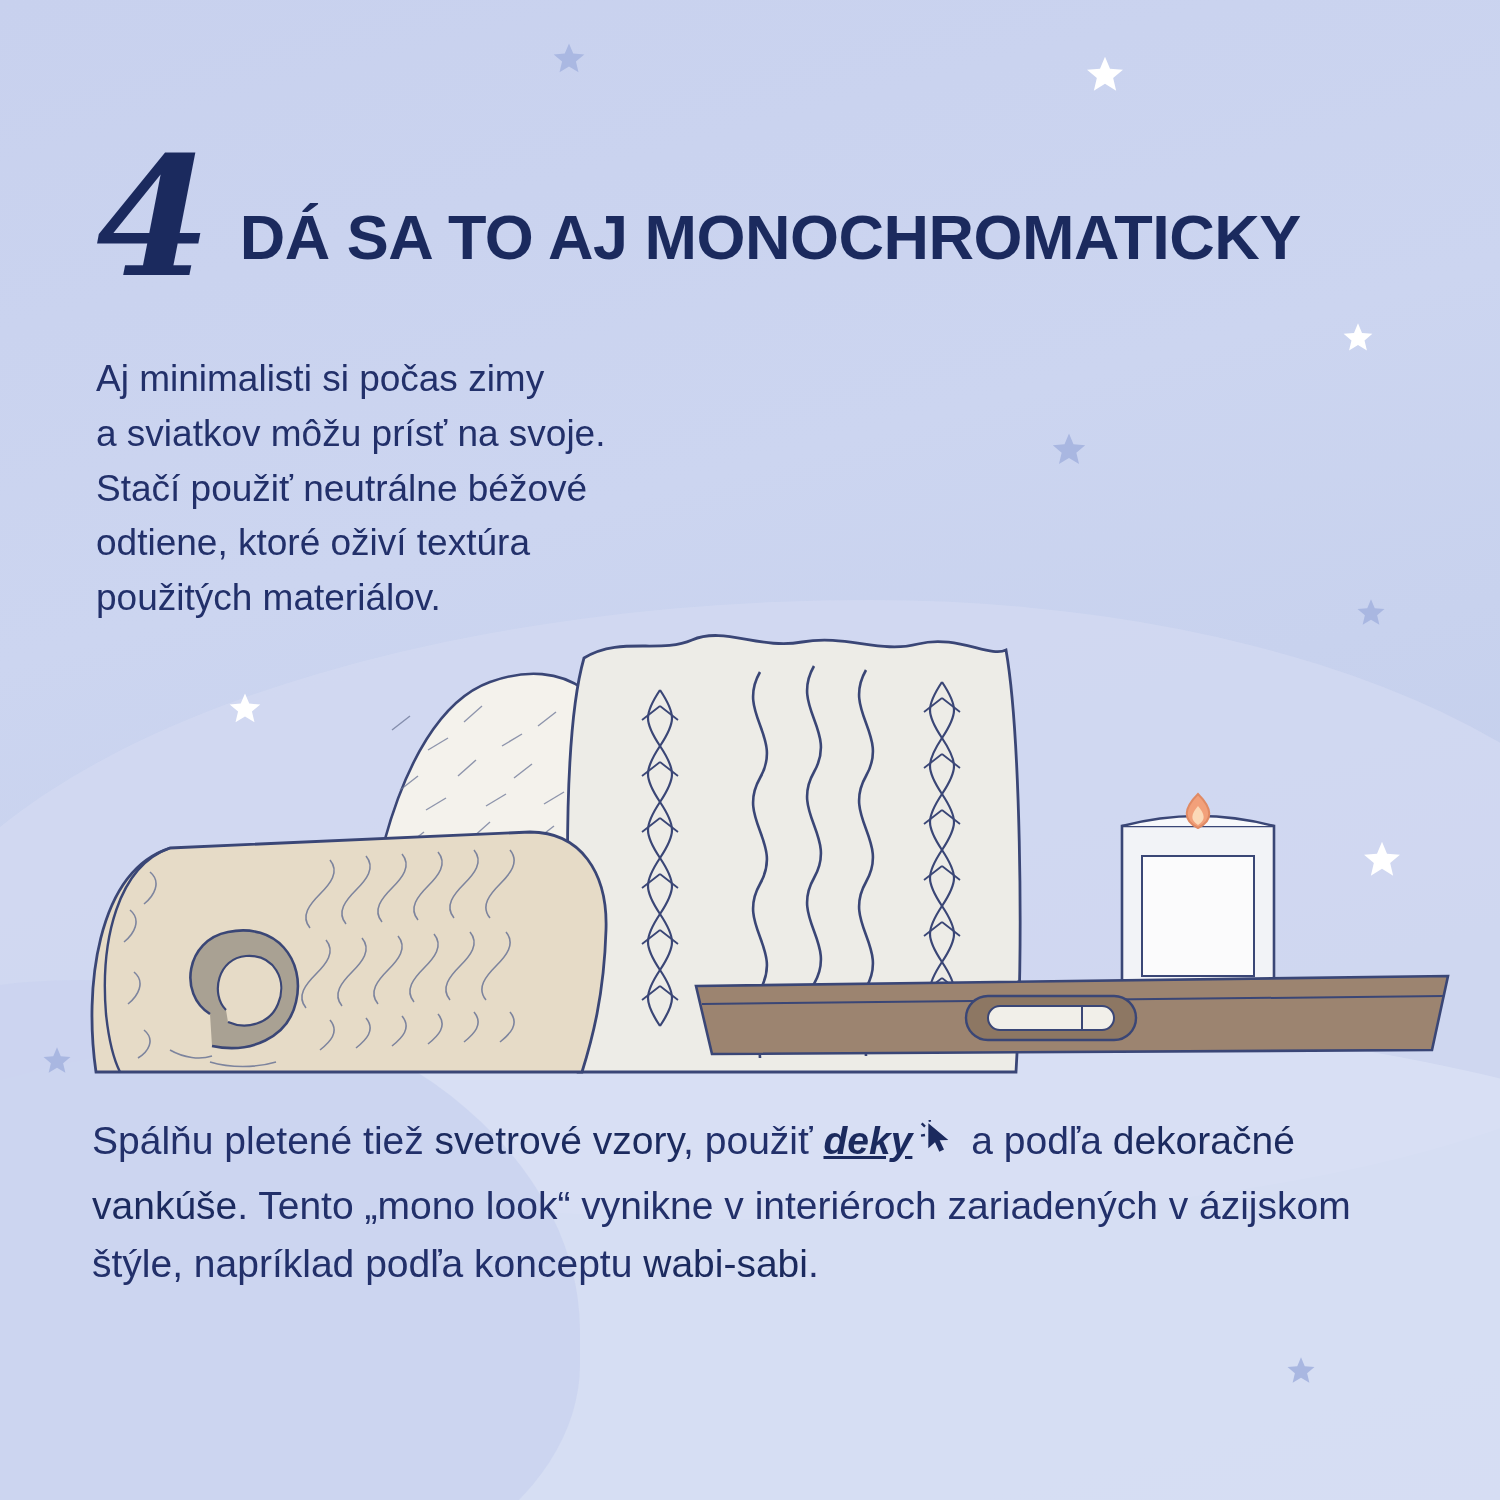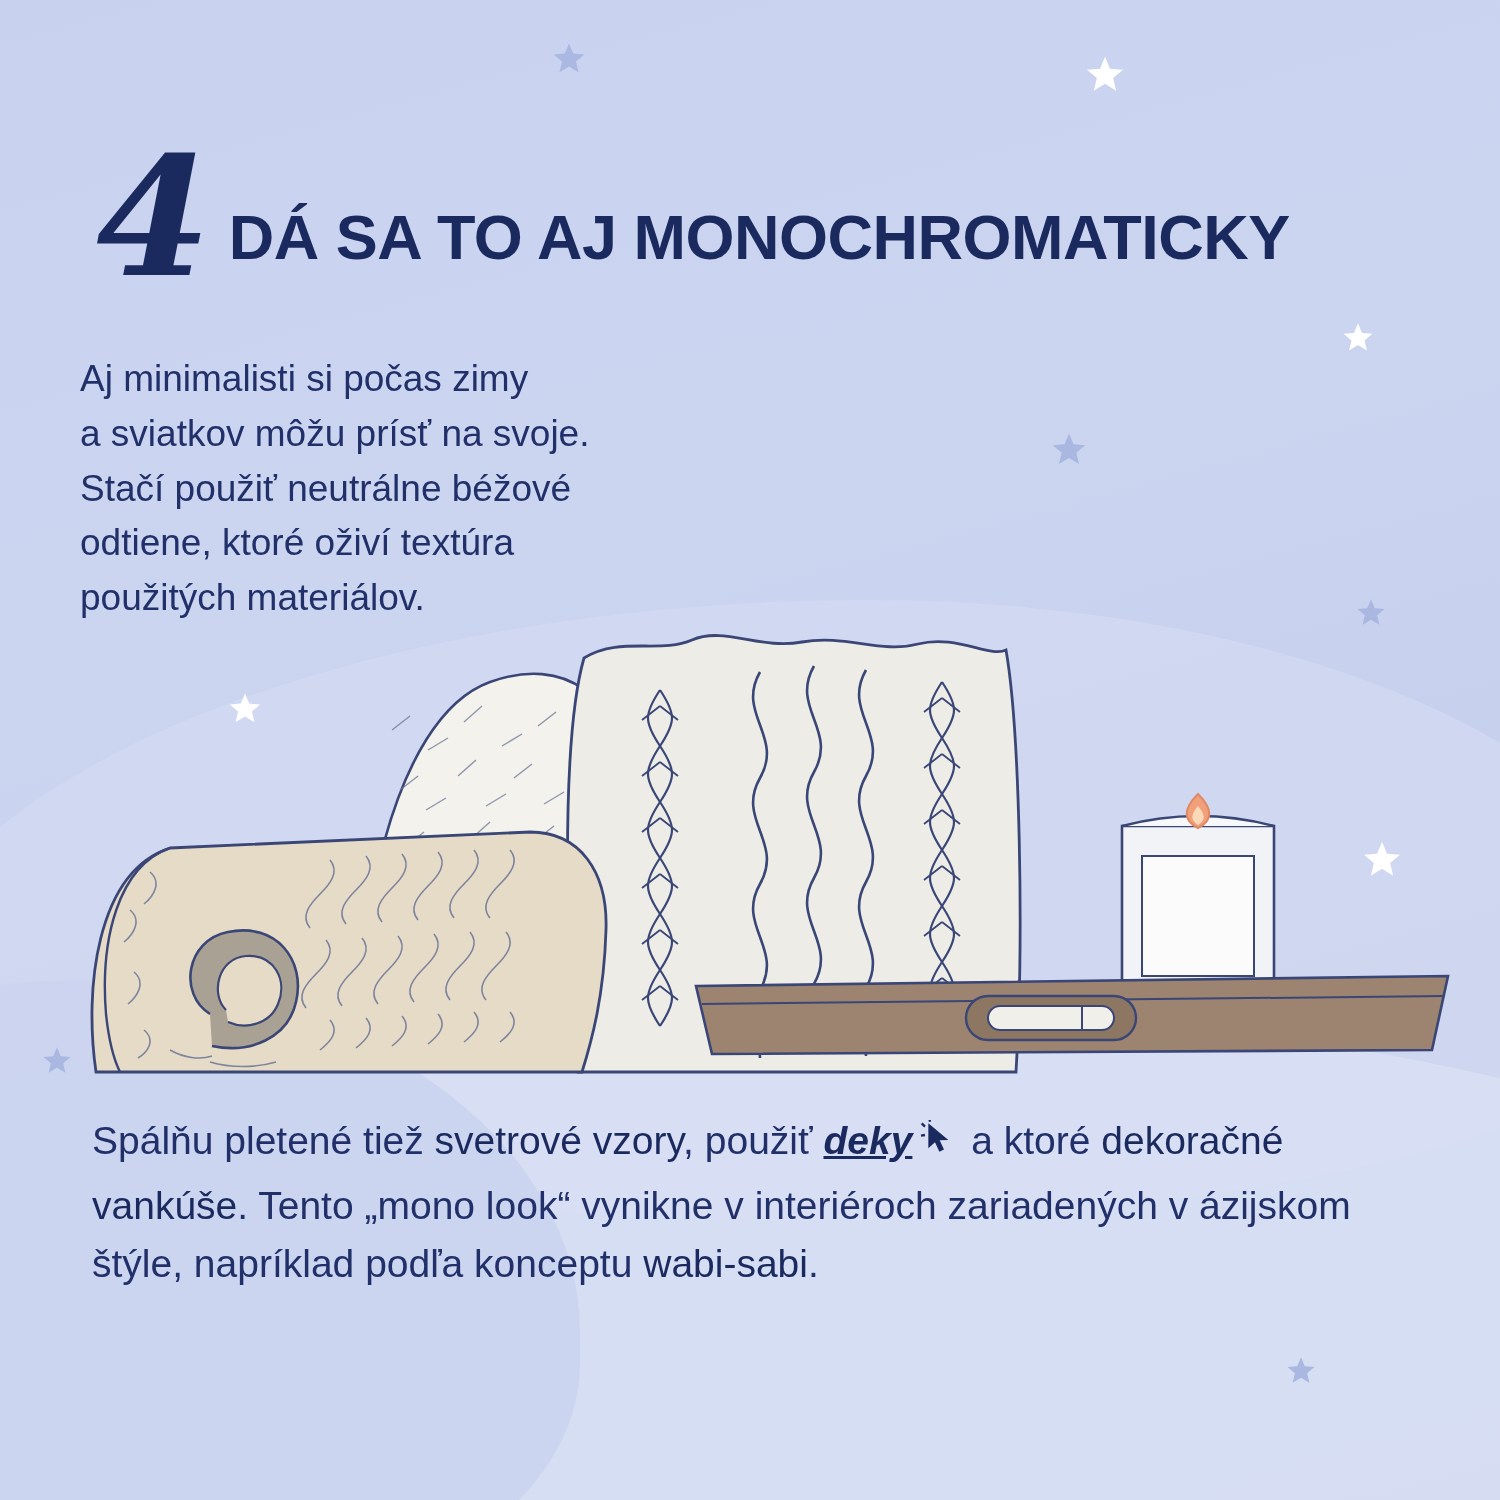--- a/index.html
+++ b/index.html
@@ -82,26 +82,27 @@
   }
   .headline {
     font-family: "Liberation Sans", sans-serif;
     font-weight: bold;
     font-size: 63px;
     line-height: 1;
     color: #1b2a5e;
     letter-spacing: -0.5px;
     padding-bottom: 16px;
     white-space: nowrap;
+    margin-left: 11px;
   }
 
   
   .intro {
     position: absolute;
-    left: 80px;
+    left: 96px;
     top: 352px;
     width: 700px;
     font-size: 37px;
     line-height: 1.48;
     color: #22306a;
     white-space: pre-line;
   }
 
   
   .outro {
@@ -304,16 +305,16 @@
         <rect x="928" y="396" width="126" height="24" rx="12" fill="#f1efe9" stroke="#3a4676" stroke-width="2"></rect>
         <path d="M1022 396 l0 24" stroke="#3a4676" stroke-width="2" fill="none"></path>
       </g>
     </svg>
   </div>
 
   <div class="outro">
     <span>Spálňu pletené tiež </span><b>svetrové vzory</b><span>, použiť </span><span class="link">deky</span><span class="cursor-icon"><svg width="40" height="40" viewBox="0 0 24 24">
           <path d="M5 2 L5 17 L9 13.4 L11.6 19 L14.4 17.7 L11.8 12.2 L17 12 Z" fill="#1b2a5e"></path>
           <path d="M3 4 L1 2 M3 9 L0.6 9.4 M6 1 L5.6 -1" stroke="#1b2a5e" stroke-width="1.4"></path>
-        </svg></span><span> a ktoré </span><b>dekoračné vankúše</b><span>. Tento „mono look“ vynikne v interiéroch zariadených v ázijskom štýle, napríklad podľa konceptu </span><b>wabi-sabi</b><span>.</span>
+        </svg></span><span> a podľa </span><b>dekoračné vankúše</b><span>. Tento „mono look“ vynikne v interiéroch zariadených v ázijskom štýle, napríklad podľa konceptu </span><b>wabi-sabi</b><span>.</span>
   </div>
 
 </div>
 
 </body></html>

